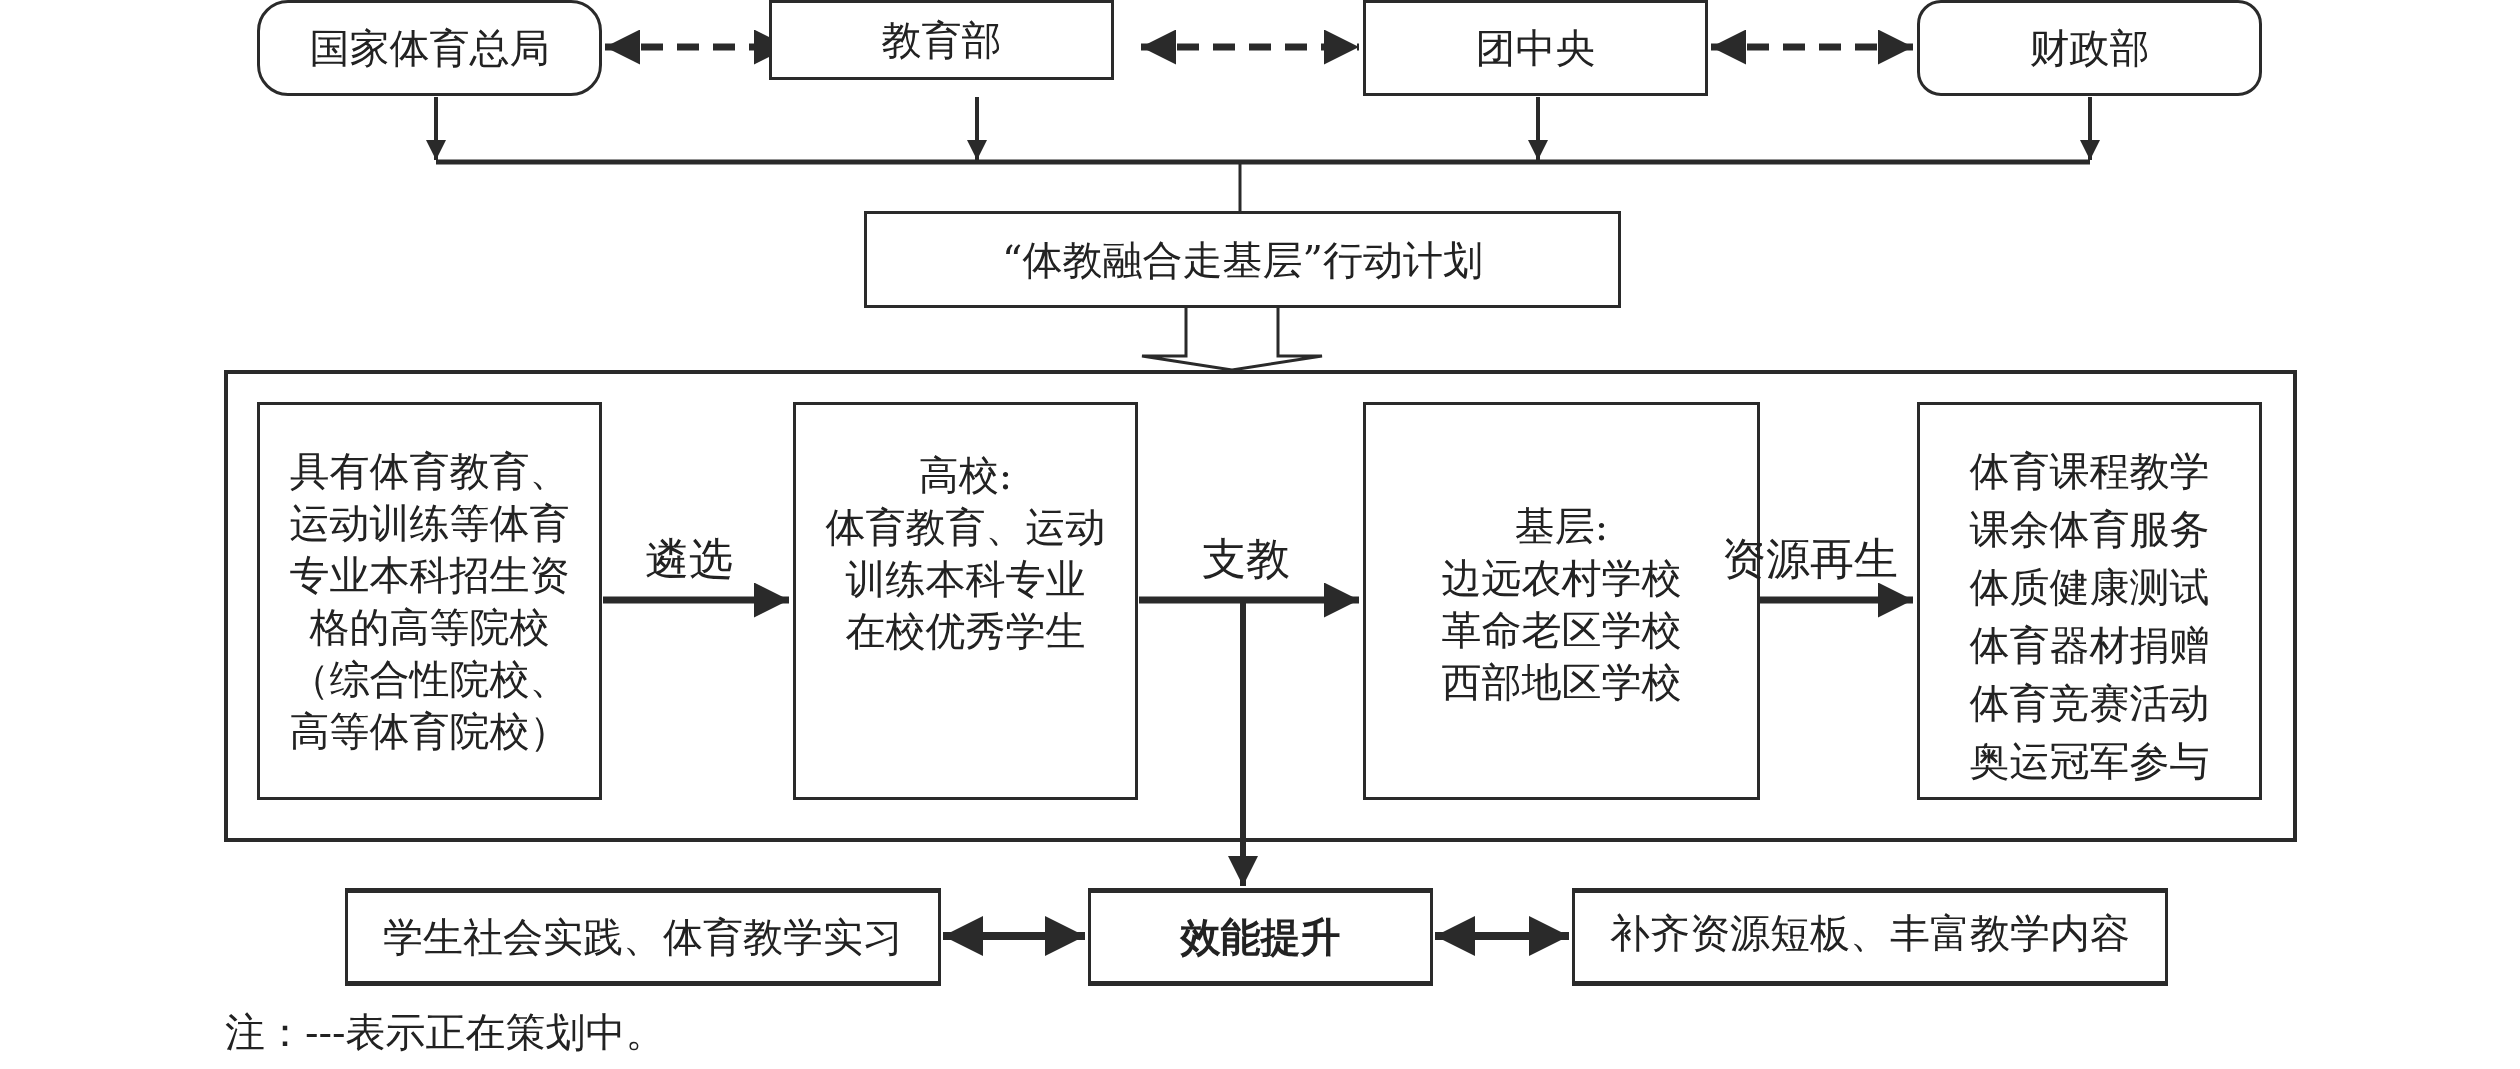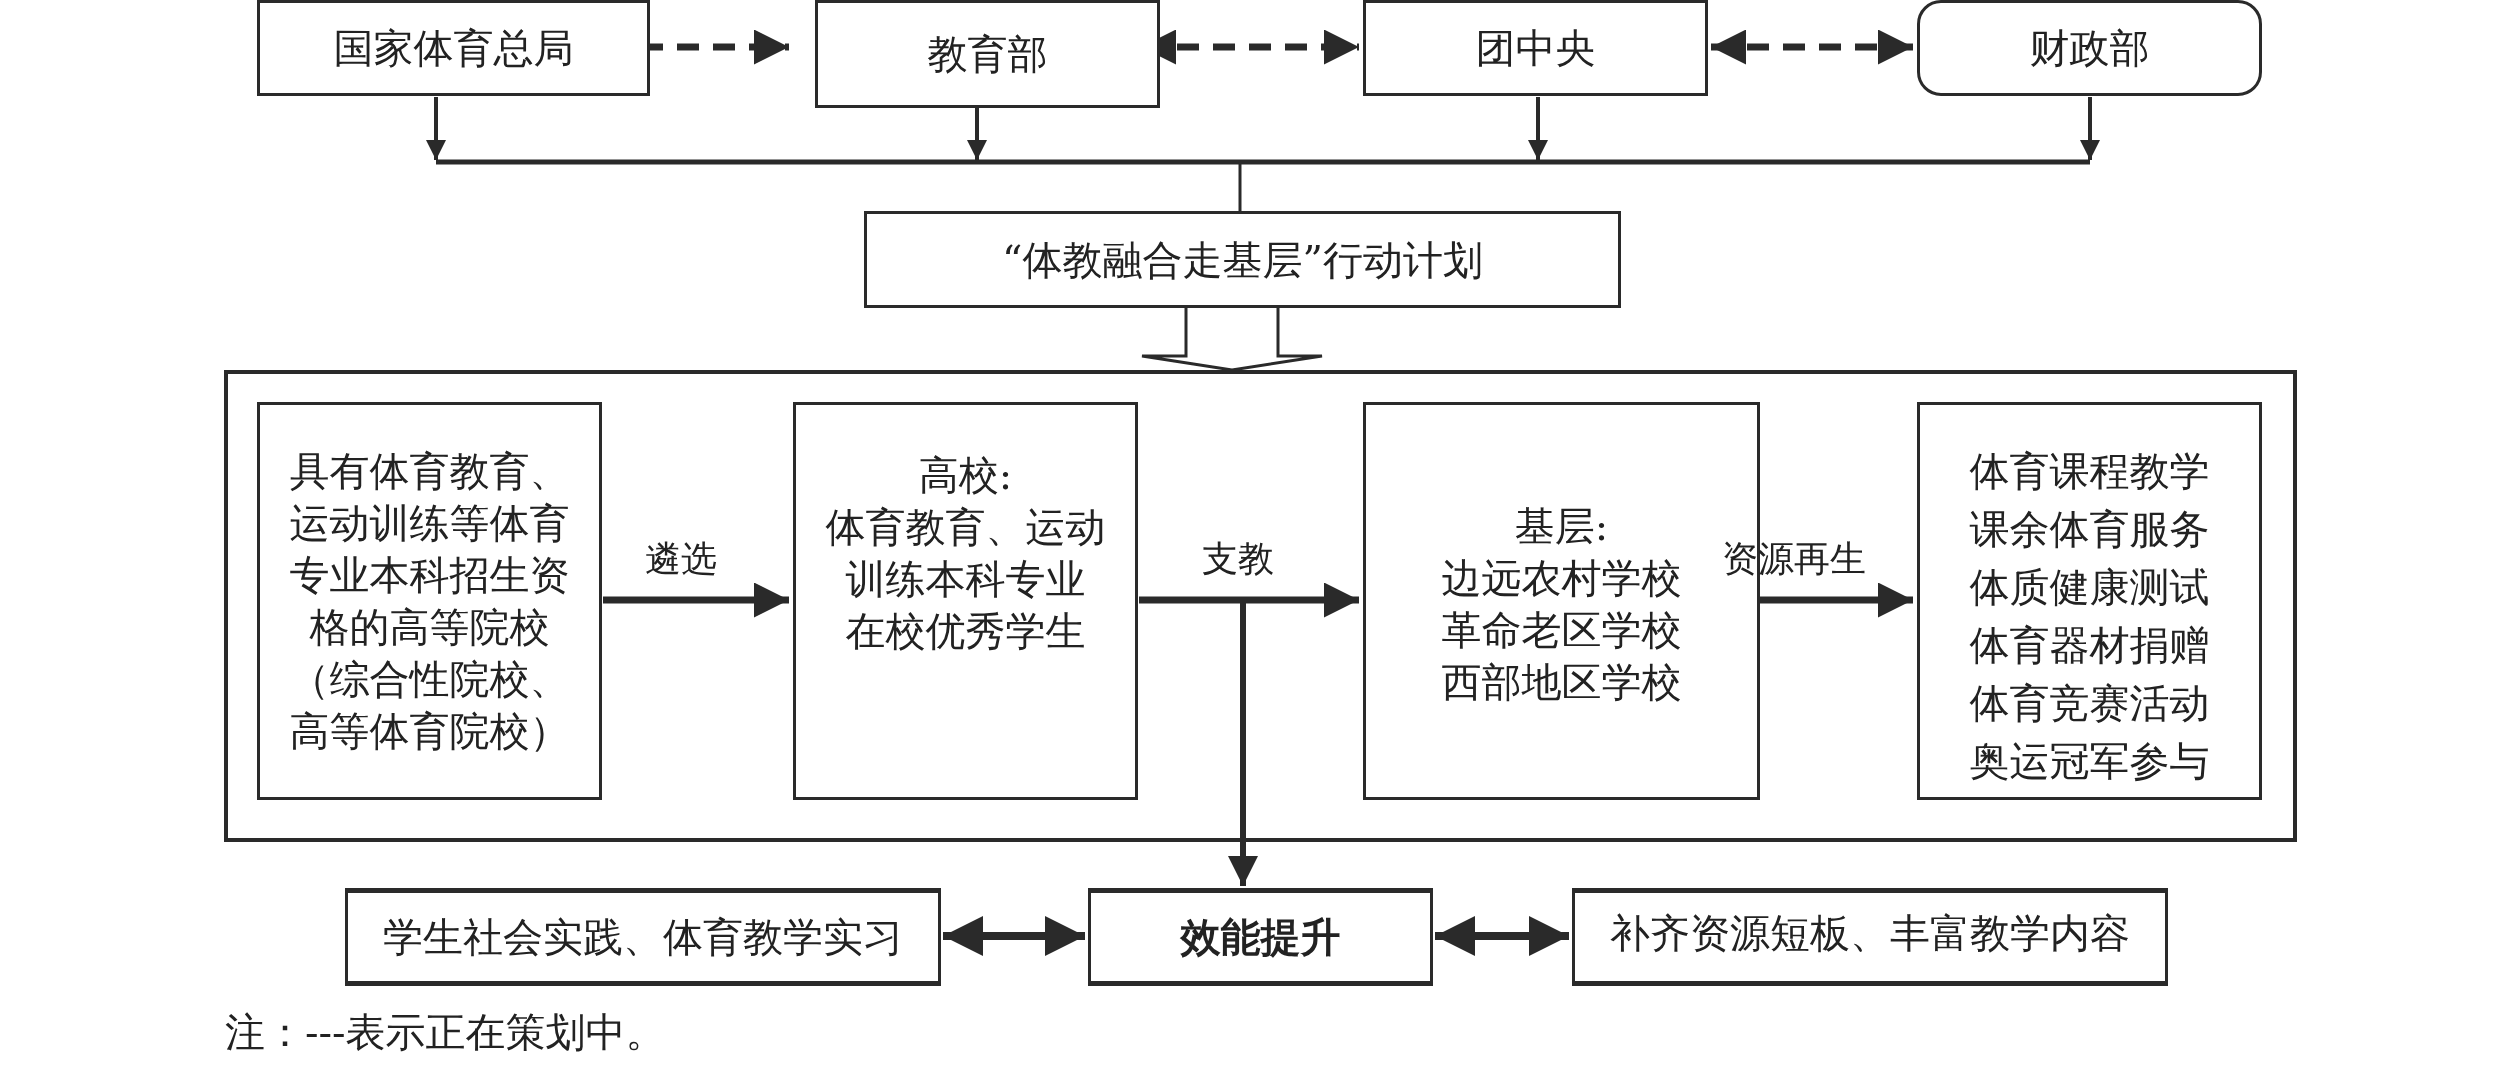--- a/index.html
+++ b/index.html
@@ -1,20 +1,20 @@
 <!DOCTYPE html>
 <html><head>
 <meta charset="utf-8">
 <style>
   html,body{margin:0;padding:0;background:#fff;}
   body{width:2520px;height:1069px;position:relative;overflow:hidden;font-family:"DejaVu Serif","Liberation Serif",serif;color:#222;}
   .box{position:absolute;border:3px solid #2a2a2a;box-sizing:border-box;background:#fff;display:flex;align-items:center;justify-content:center;text-align:center;font-size:40px;line-height:52px;}
   .box.tb{border-top-width:5px;border-bottom-width:5px;}
   .lines{white-space:pre-line;}
-  .label{position:absolute;font-size:36px;line-height:48px;}
+  .label{position:absolute;font-size:44px;line-height:48px;}
   svg{position:absolute;left:0;top:0;}
   .note{position:absolute;left:225px;top:1005px;font-size:40px;}
 </style>
 </head>
 <body>
 
 <svg width="2520" height="1069">
   <defs>
     <marker id="ah" viewBox="0 0 10 10" refX="10" refY="5" markerWidth="5" markerHeight="5" orient="auto-start-reverse">
       <path d="M0,0 L10,5 L0,10 z" fill="#2a2a2a"></path>
@@ -40,24 +40,24 @@
   <line x1="603" y1="600" x2="789" y2="600" stroke="#2a2a2a" stroke-width="7" marker-end="url(#ah)"></line>
   <line x1="1139" y1="600" x2="1359" y2="600" stroke="#2a2a2a" stroke-width="7" marker-end="url(#ah)"></line>
   <line x1="1709" y1="600" x2="1913" y2="600" stroke="#2a2a2a" stroke-width="7" marker-end="url(#ah)"></line>
 
   <line x1="1243" y1="600" x2="1243" y2="886" stroke="#2a2a2a" stroke-width="6" marker-end="url(#ah)"></line>
 
   <line x1="943" y1="936" x2="1085" y2="936" stroke="#2a2a2a" stroke-width="8" marker-start="url(#ah)" marker-end="url(#ah)"></line>
   <line x1="1435" y1="936" x2="1569" y2="936" stroke="#2a2a2a" stroke-width="8" marker-start="url(#ah)" marker-end="url(#ah)"></line>
 </svg>
 
-<div class="box" style="left:257px;top:0;width:393px;height:96px;">
+<div class="box" style="left:257px;top:0;width:345px;height:96px;border-radius:31px;">
     <span>国家体育总局</span>
   </div>
-<div class="box" style="left:815px;top:0;width:345px;height:108px;">
+<div class="box" style="left:769px;top:0;width:345px;height:80px;">
     <span>教育部</span>
   </div>
 <div class="box" style="left:1363px;top:0;width:345px;height:96px;">
     <span>团中央</span>
   </div>
 <div class="box" style="left:1917px;top:0;width:345px;height:96px;border-radius:24px;">
     <span>财政部</span>
   </div>
 
 <div class="box" style="left:864px;top:211px;width:757px;height:97px;">

